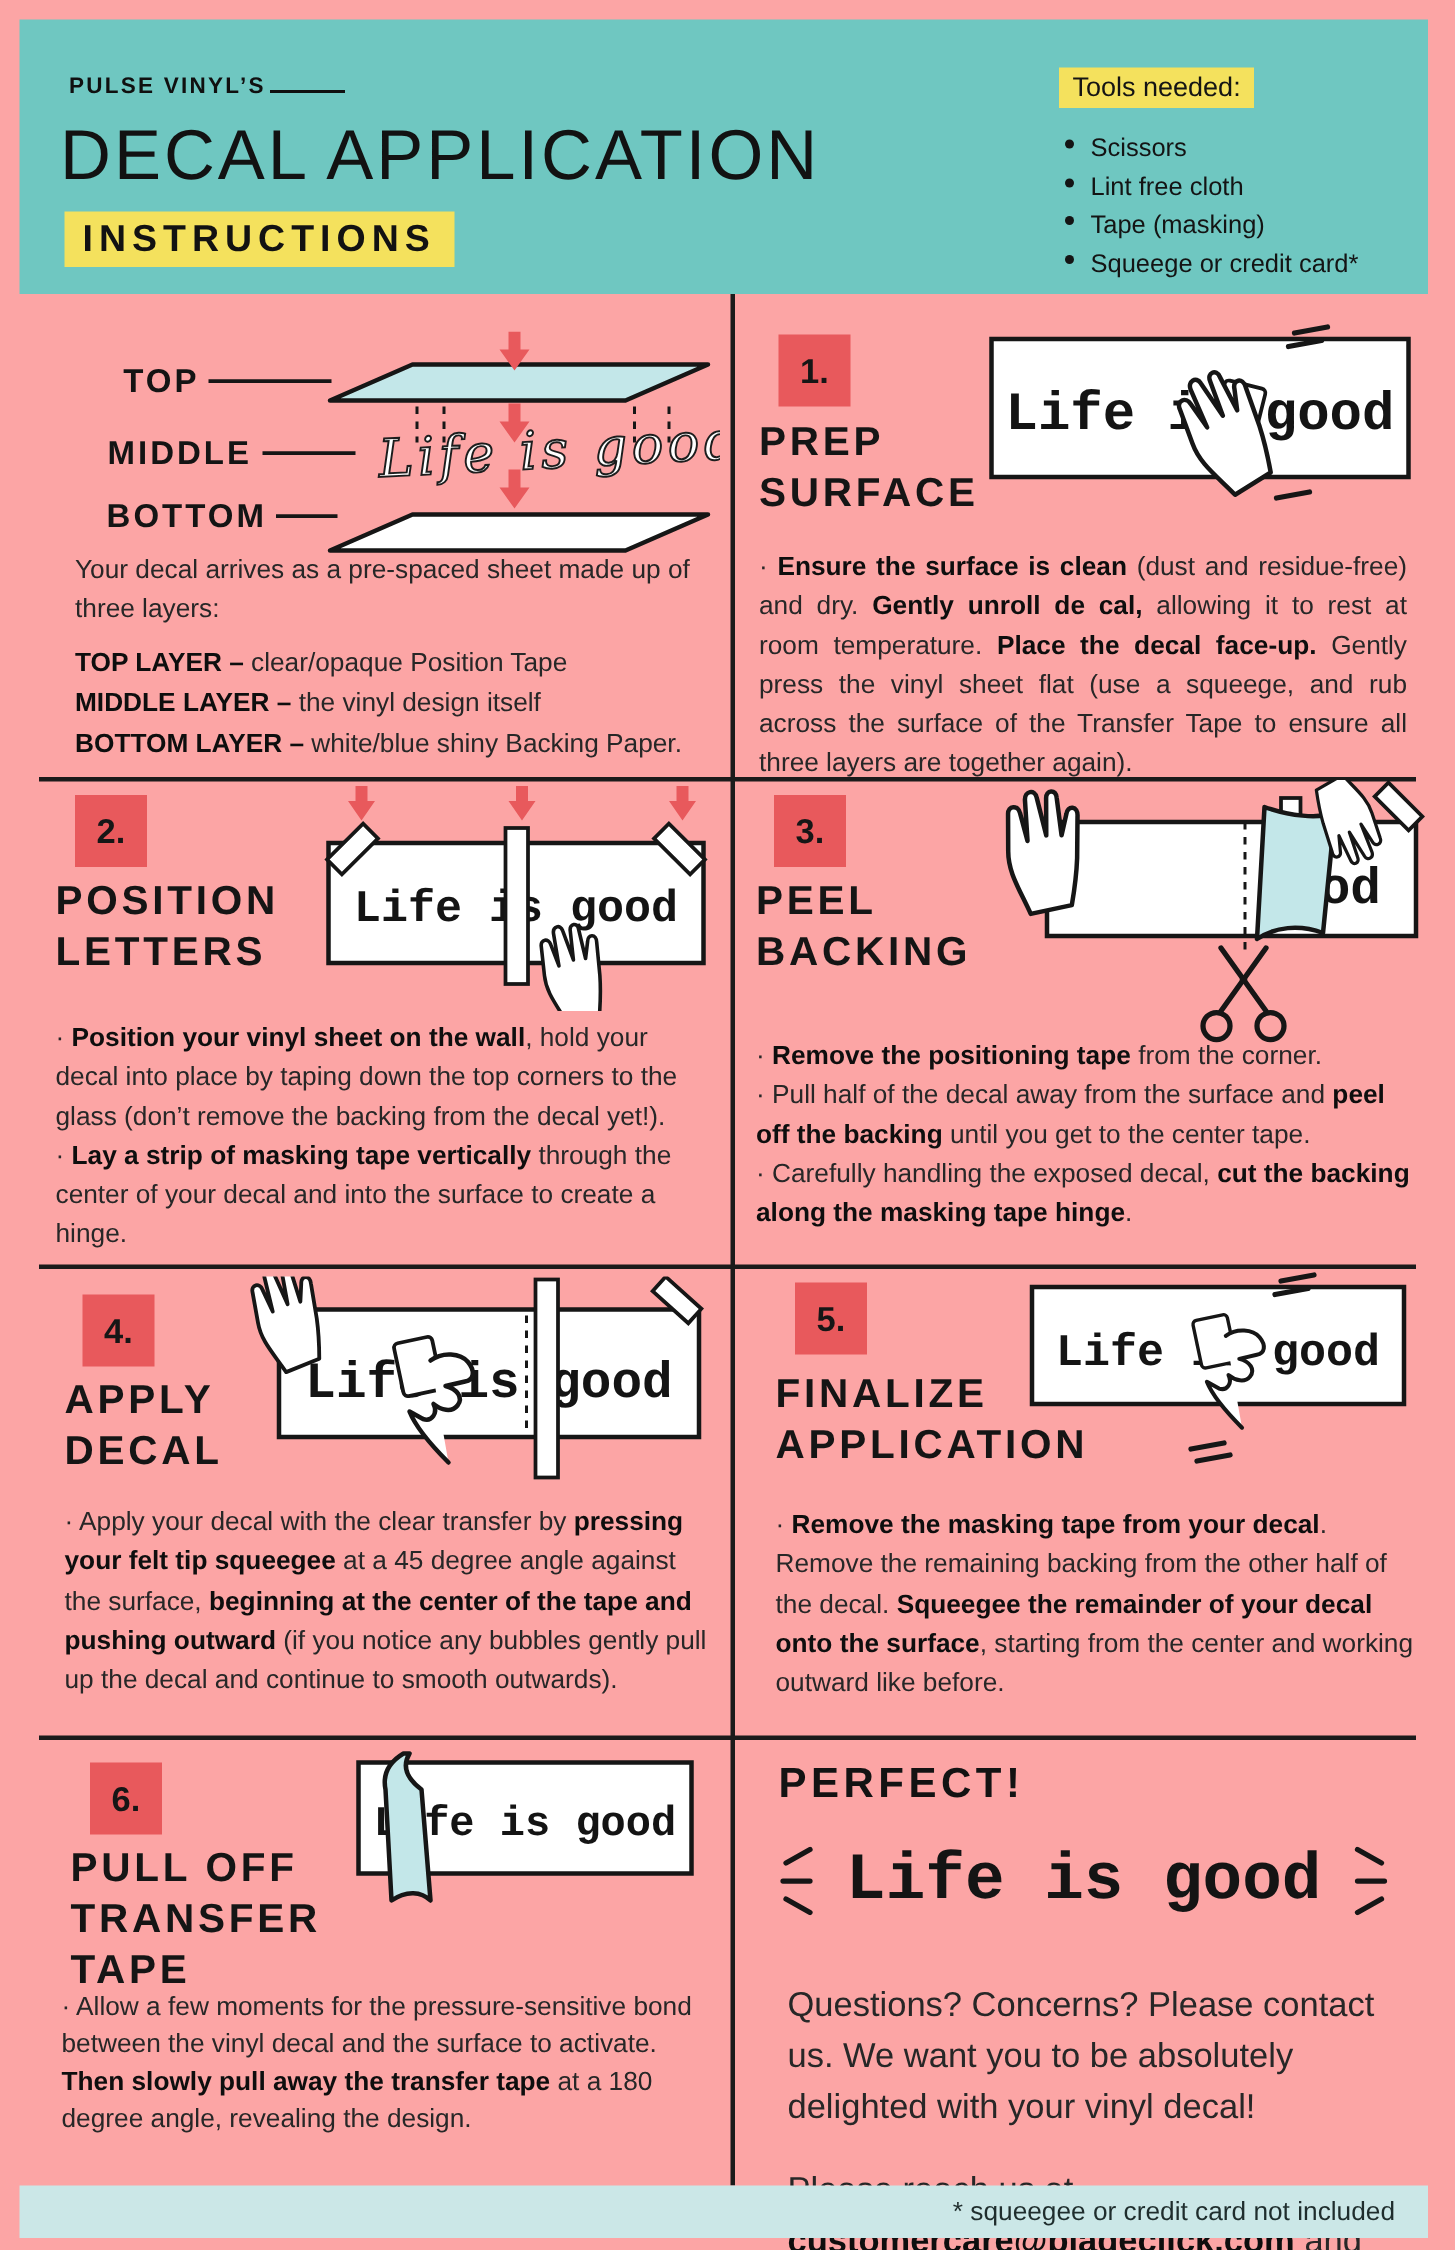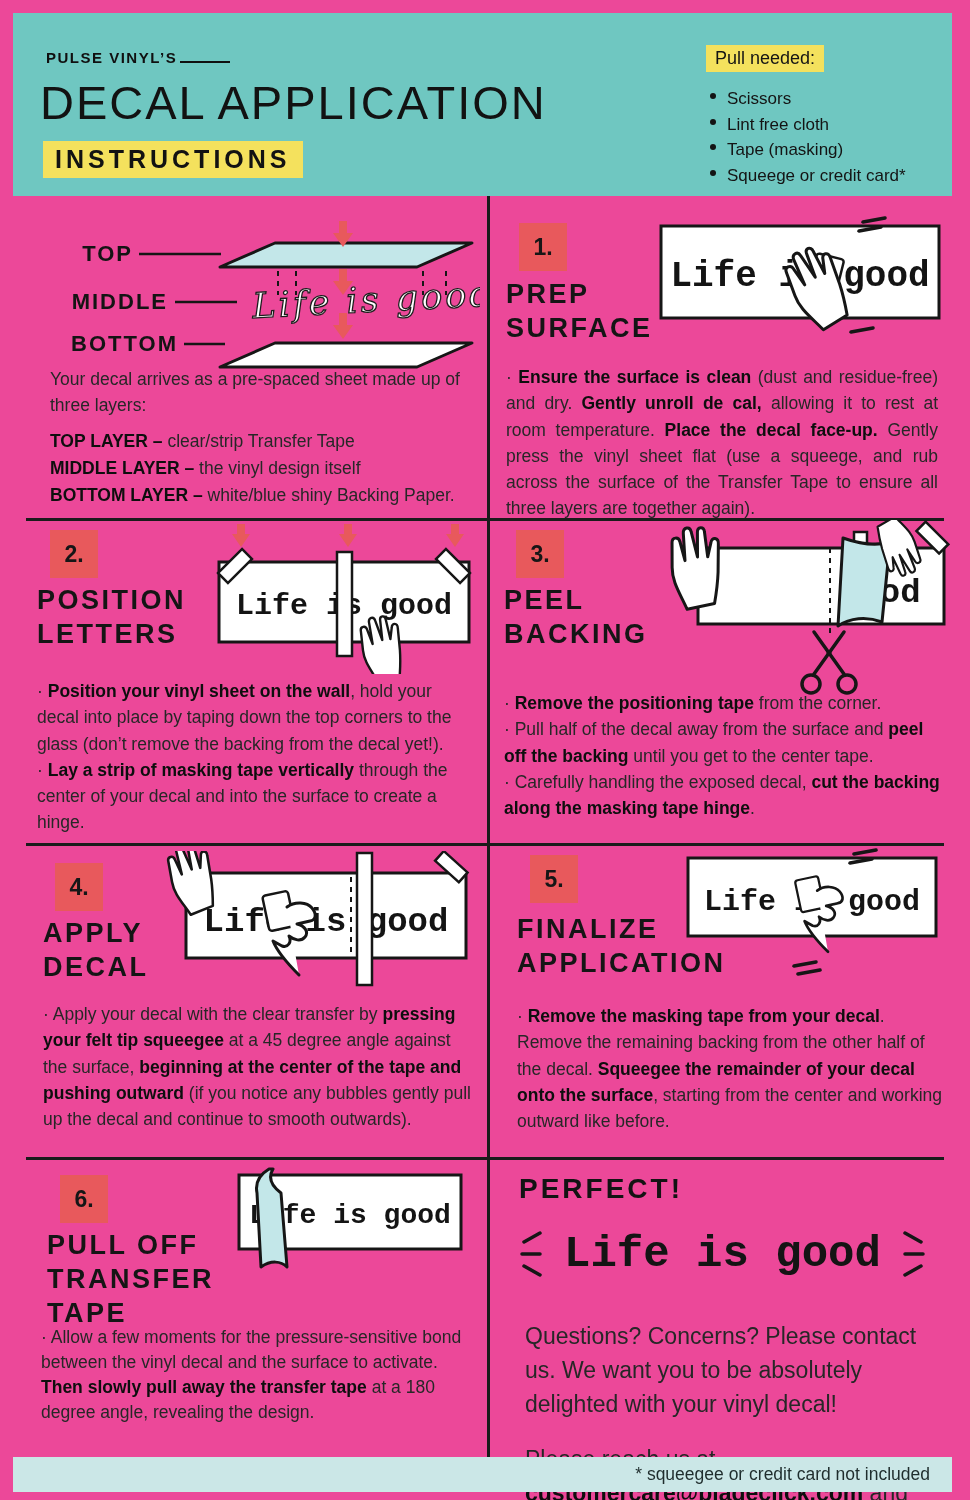--- a/index.html
+++ b/index.html
@@ -1,21 +1,21 @@
 <!DOCTYPE html>
 <html><head>
 <meta charset="utf-8">
 <style>
   :root{
     --teal:#6fc7c1; --teal-light:#cbe7e7; --yellow:#f4e15d; --red:#e8595c;
     --ink:#1b1b1b; --body:#2a2a2a;
   }
   *{margin:0;padding:0;box-sizing:border-box}
   html,body{background:#fff}
-  #page{position:relative;width:970px;height:1500px;background:#ec4899;
+  #page{position:relative;width:970px;height:1500px;background:#fca5a5;
         font-family:"Liberation Sans",sans-serif;color:var(--body);overflow:hidden}
 
   
   #header{position:absolute;left:13px;top:13px;width:939px;height:183px;background:var(--teal)}
   .brand{position:absolute;left:33px;top:36px;font-size:15px;font-weight:bold;
          letter-spacing:1.5px;color:#101010}
   .brand-line{display:inline-block;width:50px;border-bottom:2px solid #101010;
               height:12px;margin-left:3px}
   .main-title{position:absolute;left:27px;top:62px;font-size:47px;font-weight:400;
               letter-spacing:2px;color:#121212}
@@ -83,21 +83,21 @@
 
 <div id="page">
 
   <div id="header">
     <div class="brand">
       <span>PULSE VINYL’S</span><span class="brand-line"></span>
     </div>
     <div class="main-title">DECAL APPLICATION</div>
     <div class="subtitle hl">INSTRUCTIONS</div>
     <div class="tools">
-      <span class="tools-label hl">Pull needed:</span>
+      <span class="tools-label hl">Tools needed:</span>
       <ul class="tools-list">
         <li><span class="bdot"></span><span>Scissors</span></li>
         <li><span class="bdot"></span><span>Lint free cloth</span></li>
         <li><span class="bdot"></span><span>Tape (masking)</span></li>
         <li><span class="bdot"></span><span>Squeege or credit card*</span></li>
       </ul>
     </div>
   </div>
 
   <div class="vline"></div>
@@ -118,21 +118,21 @@
       <line class="dashln" x1="253" y1="50" x2="253" y2="74"></line>
       <line class="dashln" x1="271" y1="50" x2="271" y2="74"></line>
       <line class="dashln" x1="398" y1="50" x2="398" y2="74"></line>
       <line class="dashln" x1="421" y1="50" x2="421" y2="74"></line>
       <path class="arrow" d="M-4,0 H4 V12 H10 L0,26 L-10,12 H-4 Z" transform="translate(318,0)"></path>
       <path class="arrow" d="M-4,0 H4 V12 H10 L0,26 L-10,12 H-4 Z" transform="translate(318,48)"></path>
       <path class="arrow" d="M-4,0 H4 V12 H10 L0,26 L-10,12 H-4 Z" transform="translate(318,92)"></path>
       <text class="script-text" x="228" y="97" transform="rotate(-3 228 97)">Life is good</text>
     </svg>
     <div class="body-text" style="left:37px;top:170px;width:420px">Your decal arrives as a pre-spaced sheet made up of three layers:</div>
-    <div class="body-text" style="left:37px;top:232px;width:432px"><span class="rb">TOP LAYER –</span><span> clear/strip Transfer Tape</span></div>
+    <div class="body-text" style="left:37px;top:232px;width:432px"><span class="rb">TOP LAYER –</span><span> clear/opaque Position Tape</span></div>
     <div class="body-text" style="left:37px;top:286px;width:432px"><span class="rb">BOTTOM LAYER –</span><span> white/blue shiny Backing Paper.</span></div>
     <div class="body-text" style="left:37px;top:259px;width:432px"><span class="rb">MIDDLE LAYER –</span><span> the vinyl design itself</span></div>
   </div>
 
   <div class="panel" style="left:490px;top:196px;width:465px;height:322px">
     <div class="badge" style="left:29px;top:27px">1.</div>
     <div class="step-title" style="left:16px;top:82px">PREP
 SURFACE</div>
     <svg class="illus" style="left:165px;top:18px" width="292" height="160" viewBox="0 0 292 160">
       <rect class="sign-rect" x="6" y="12" width="278" height="92"></rect>

